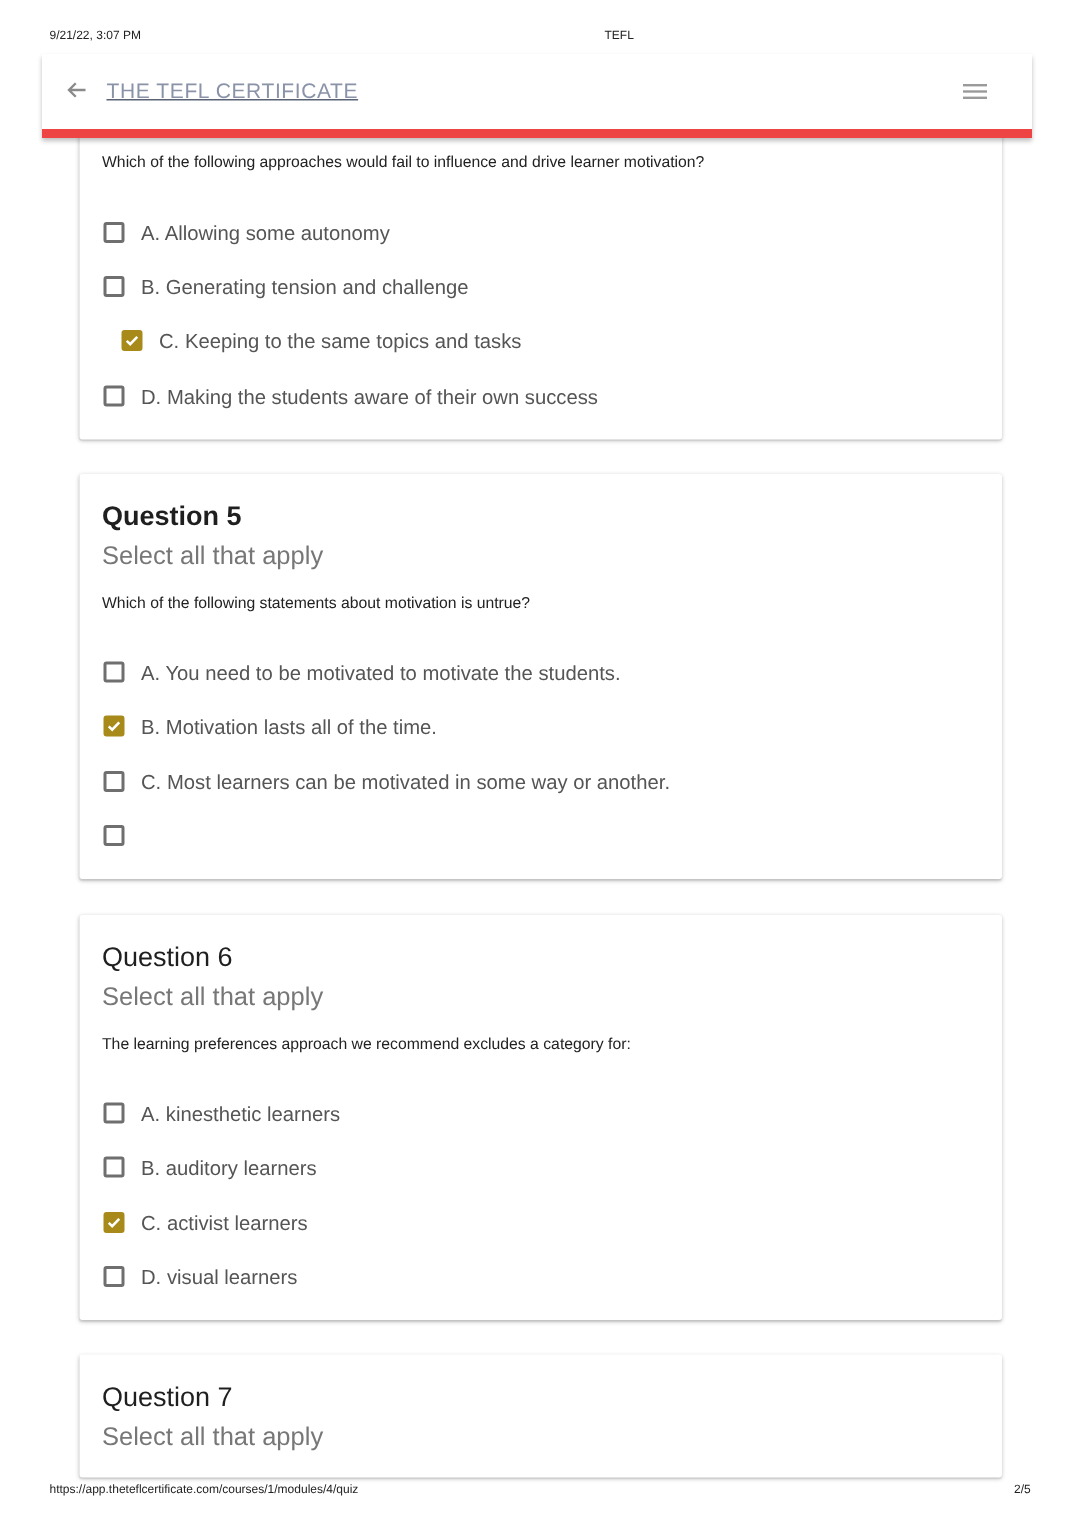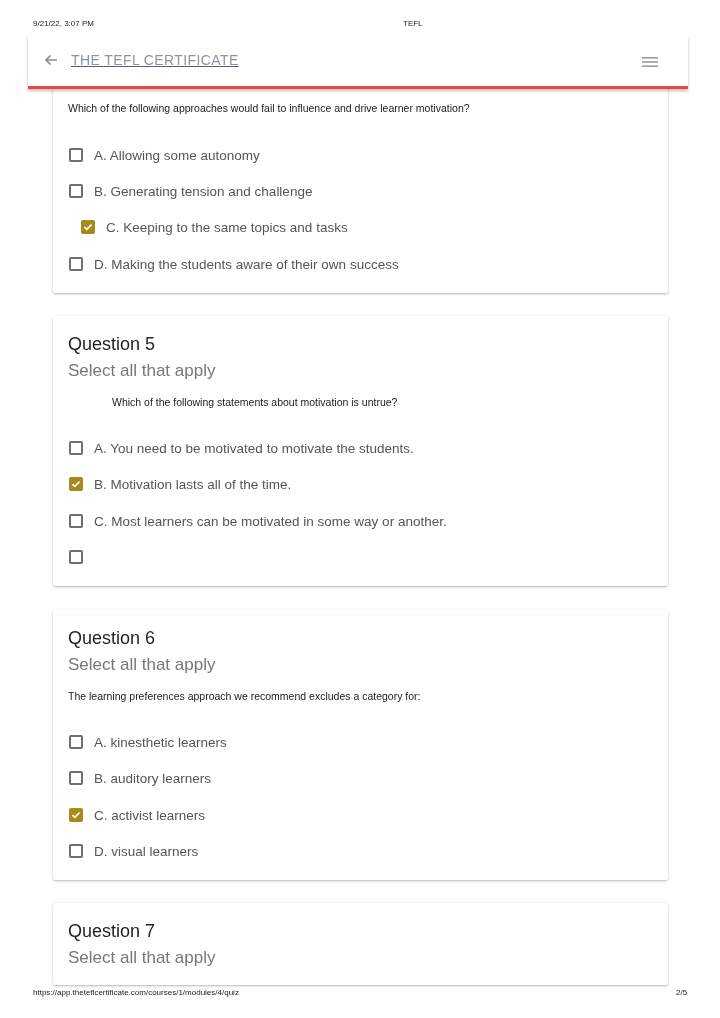--- a/index.html
+++ b/index.html
@@ -9,21 +9,21 @@
   }
   .print-header {
     position: absolute; top: 0; left: 0; width: 720px; height: 30px;
     font-size: 8px; color: #222;
   }
   .print-date { position: absolute; left: 33px; top: 19px; }
   .print-title { position: absolute; left: 403px; top: 19px; }
   .app-bar {
     position: absolute; top: 36px; left: 28px; width: 660px; height: 50px;
     background: #fff; box-shadow: 0 2px 3px rgba(0,0,0,0.25);
-    border-bottom: 3px solid #ef4444; z-index: 2;
+    border-bottom: 6px solid #ef4444; z-index: 2;
   }
   .back-icon { position: absolute; left: 14px; top: 15px; width: 18px; height: 18px; }
   .app-title {
     position: absolute; left: 43px; top: 16px; font-size: 14px; color: #8a93a8;
     text-decoration: underline; text-decoration-color: #5a6275; letter-spacing: 0.4px;
   }
   .menu-icon { position: absolute; right: 30px; top: 18px; width: 16px; height: 12px; }
   .card {
     position: absolute; left: 53px; width: 615px; background: #fff;
     box-shadow: 0 1px 3px rgba(0,0,0,0.22), 0 1px 1px rgba(0,0,0,0.08);
@@ -88,23 +88,23 @@
       </span>
     <span class="opt-label">C. Keeping to the same topics and tasks</span>
   </div>
   <div class="opt" style="top:184px;">
     <span class="cb"></span>
     <span class="opt-label">D. Making the students aware of their own success</span>
   </div>
 </div>
 
 <div class="card" style="top:316px; height:270px;">
-  <div class="q-title" style="top:18px;">Question 5</div>
+  <div class="q-title" style="top:18px;font-weight:bold;">Question 5</div>
   <div class="q-sub" style="top:45px;">Select all that apply</div>
-  <div class="q-text" style="top:80px;margin-left:44px;">Which of the following statements about motivation is untrue?</div>
+  <div class="q-text" style="top:80px;">Which of the following statements about motivation is untrue?</div>
   <div class="opt" style="top:122px;">
     <span class="cb"></span>
     <span class="opt-label">A. You need to be motivated to motivate the students.</span>
   </div>
   <div class="opt" style="top:158px;">
     <span class="cb checked">
         <svg width="10" height="10" viewBox="0 0 10 10">
           <path d="M1.5 5.2l2.3 2.2L8.5 2.6" stroke="#fff" stroke-width="1.7" fill="none"></path>
         </svg>
       </span>

